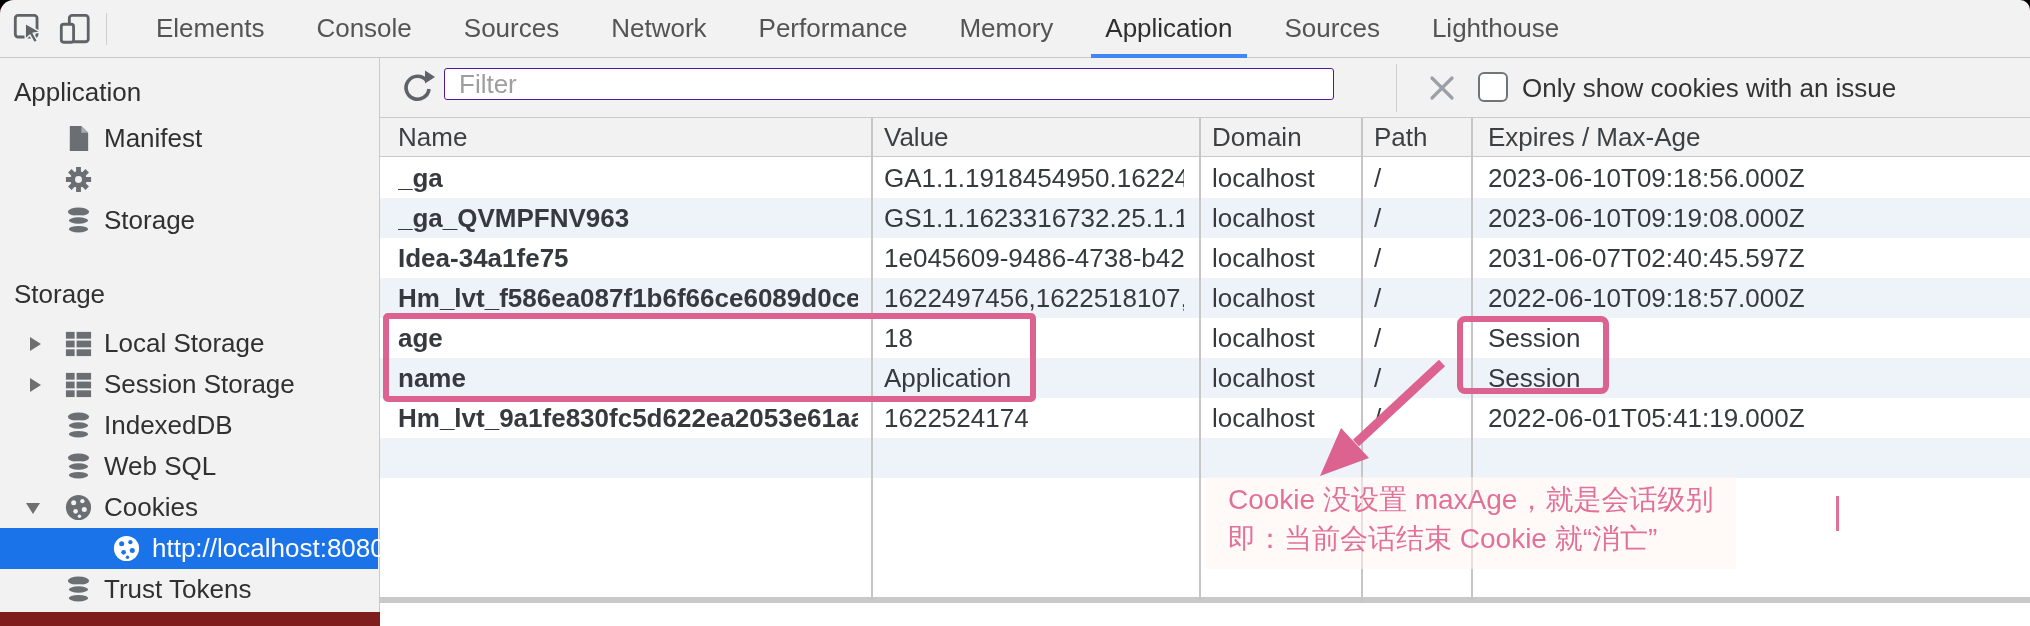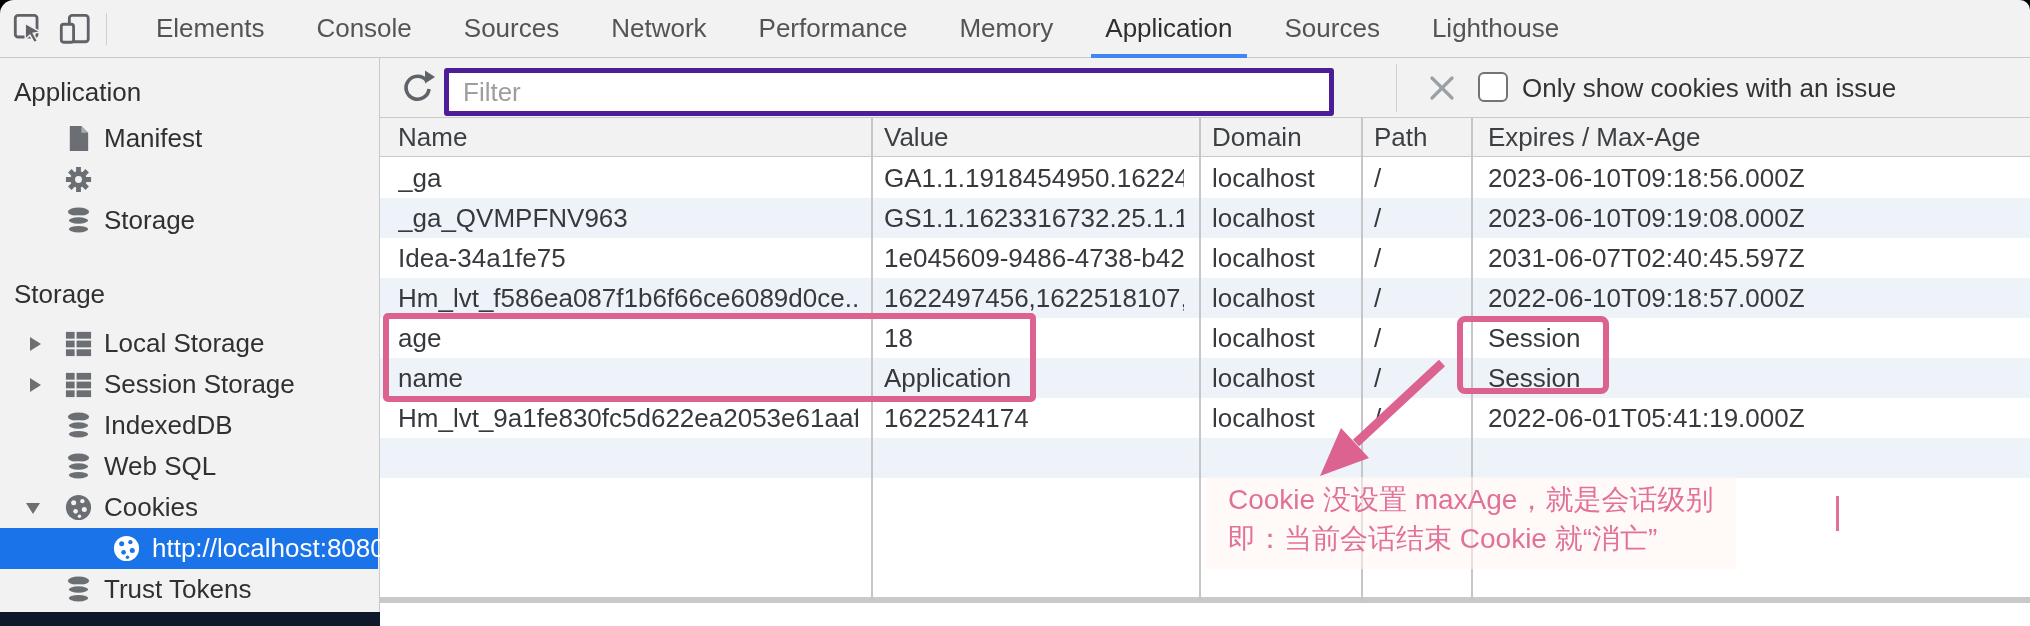--- a/index.html
+++ b/index.html
@@ -1,18 +1,18 @@
 <!DOCTYPE html>
 <html><head>
 <meta charset="utf-8">
 <style>
   * { margin:0; padding:0; box-sizing:border-box; }
   html,body { width:2030px; height:626px; background:#000; }
   body { font-family:"Liberation Sans", sans-serif; position:relative; overflow:hidden; }
-  .window { position:absolute; inset:0; background:#0f172a; border-radius:14px 10px 0 0; overflow:hidden;padding-left:14px; }
+  .window { position:absolute; inset:0; background:#7f1d1d; border-radius:14px 10px 0 0; overflow:hidden;padding-left:14px; }
 
   
   .topbar { position:absolute; left:0; top:0; width:2030px; height:58px; background:#f2f2f3; border-bottom:1px solid #c9c9c9; }
   .tb-icon { position:absolute; top:12px; width:34px; height:34px; }
   .tb-sep { position:absolute; left:106px; top:13px; width:1px; height:32px; background:#cfcfcf; }
   .tabs { position:absolute; left:130px; top:0; height:58px; display:flex; }
   .tab { position:relative; height:58px; line-height:57px; padding:0 26px; font-size:26px; color:#545454; white-space:nowrap; }
   .tab.active { color:#2f2f2f; }
   .tab.active .underline { position:absolute; left:12px; right:12px; bottom:0; height:4px; background:#4285f4; }
 
@@ -25,36 +25,36 @@
   .side-item.child .ico { left:112px; }
   .side-item.child .lbl { left:152px; }
   .side-item.selected { background:#1a73e8; color:#fff; }
   .tri { position:absolute; left:30px; top:14px; width:0; height:0; }
   .tri.collapsed { border-left:11px solid #6f6f6f; border-top:7px solid transparent; border-bottom:7px solid transparent; }
   .tri.expanded { border-top:11px solid #6f6f6f; border-left:7px solid transparent; border-right:7px solid transparent; top:16px; left:26px; }
 
   
   .pane-toolbar { position:absolute; left:380px; top:58px; width:1650px; height:60px; background:#f2f2f3; border-bottom:1px solid #c9c9c9; }
   .refresh { position:absolute; left:18px; top:10px; width:38px; height:38px; }
-  .filter-input { position:absolute; left:64px; top:10px; width:890px; height:48px; border:5px solid #4c1d95; border-radius:3px; background:#fff; font-size:26px; color:#333; padding:0 14px; font-family:"Liberation Sans",sans-serif; outline:none; }
+  .filter-input { position:absolute; left:64px; top:10px; width:890px; height:32px; border:1px solid #4c1d95; border-radius:3px; background:#fff; font-size:26px; color:#333; padding:0 14px; font-family:"Liberation Sans",sans-serif; outline:none; }
   .filter-input::placeholder { color:#9e9e9e; }
   .tool-sep { position:absolute; left:1016px; top:6px; width:1px; height:48px; background:#cfcfcf; }
   .clear-x { position:absolute; left:1048px; top:16px; width:28px; height:28px; }
   .checkbox { position:absolute; left:1098px; top:14px; width:30px; height:30px; background:#fff; border:2px solid #70757a; border-radius:6px; }
   .chk-label { position:absolute; left:1142px; top:0; height:60px; line-height:60px; font-size:26px; color:#333; white-space:nowrap; }
 
   
   .table { position:absolute; left:380px; top:118px; width:1650px; height:508px; background:#fff; }
   .thead { position:absolute; left:0; top:0; width:1650px; height:39px; background:#f2f2f3; border-bottom:1px solid #c9c9c9; }
   .th { position:absolute; top:0; height:39px; line-height:39px; font-size:26px; color:#3c4043; white-space:nowrap; }
   .col-divider { position:absolute; top:0; width:2px; height:485px; background:#c6c6c6; z-index:5; }
   .row { position:absolute; left:0; width:1650px; height:40px; z-index:1; }
   .row.alt { background:#eef3fa; }
   .cell { position:absolute; top:0; height:40px; line-height:40px; font-size:26px; color:#36393d; white-space:nowrap; overflow:hidden; }
-  .c0 { left:18px;   width:460px; }
+  .c0 { left:18px;   width:460px;font-weight:bold; }
   .c1 { left:504px;  width:300px; }
   .c2 { left:832px;  width:150px; }
   .c3 { left:994px;  width:95px;  }
   .c4 { left:1108px; width:530px; }
   .bottom-bar { position:absolute; left:0; top:479px; width:1650px; height:6px; background:#c9c9c9; }
 
   
   .hl-box { position:absolute; border:6px solid #dc6390; border-radius:5px; z-index:20; }
   .hl-box1 { left:383px; top:313px; width:653px; height:89px; }
   .hl-box2 { left:1457px; top:316px; width:152px; height:78px; border-radius:8px; }

